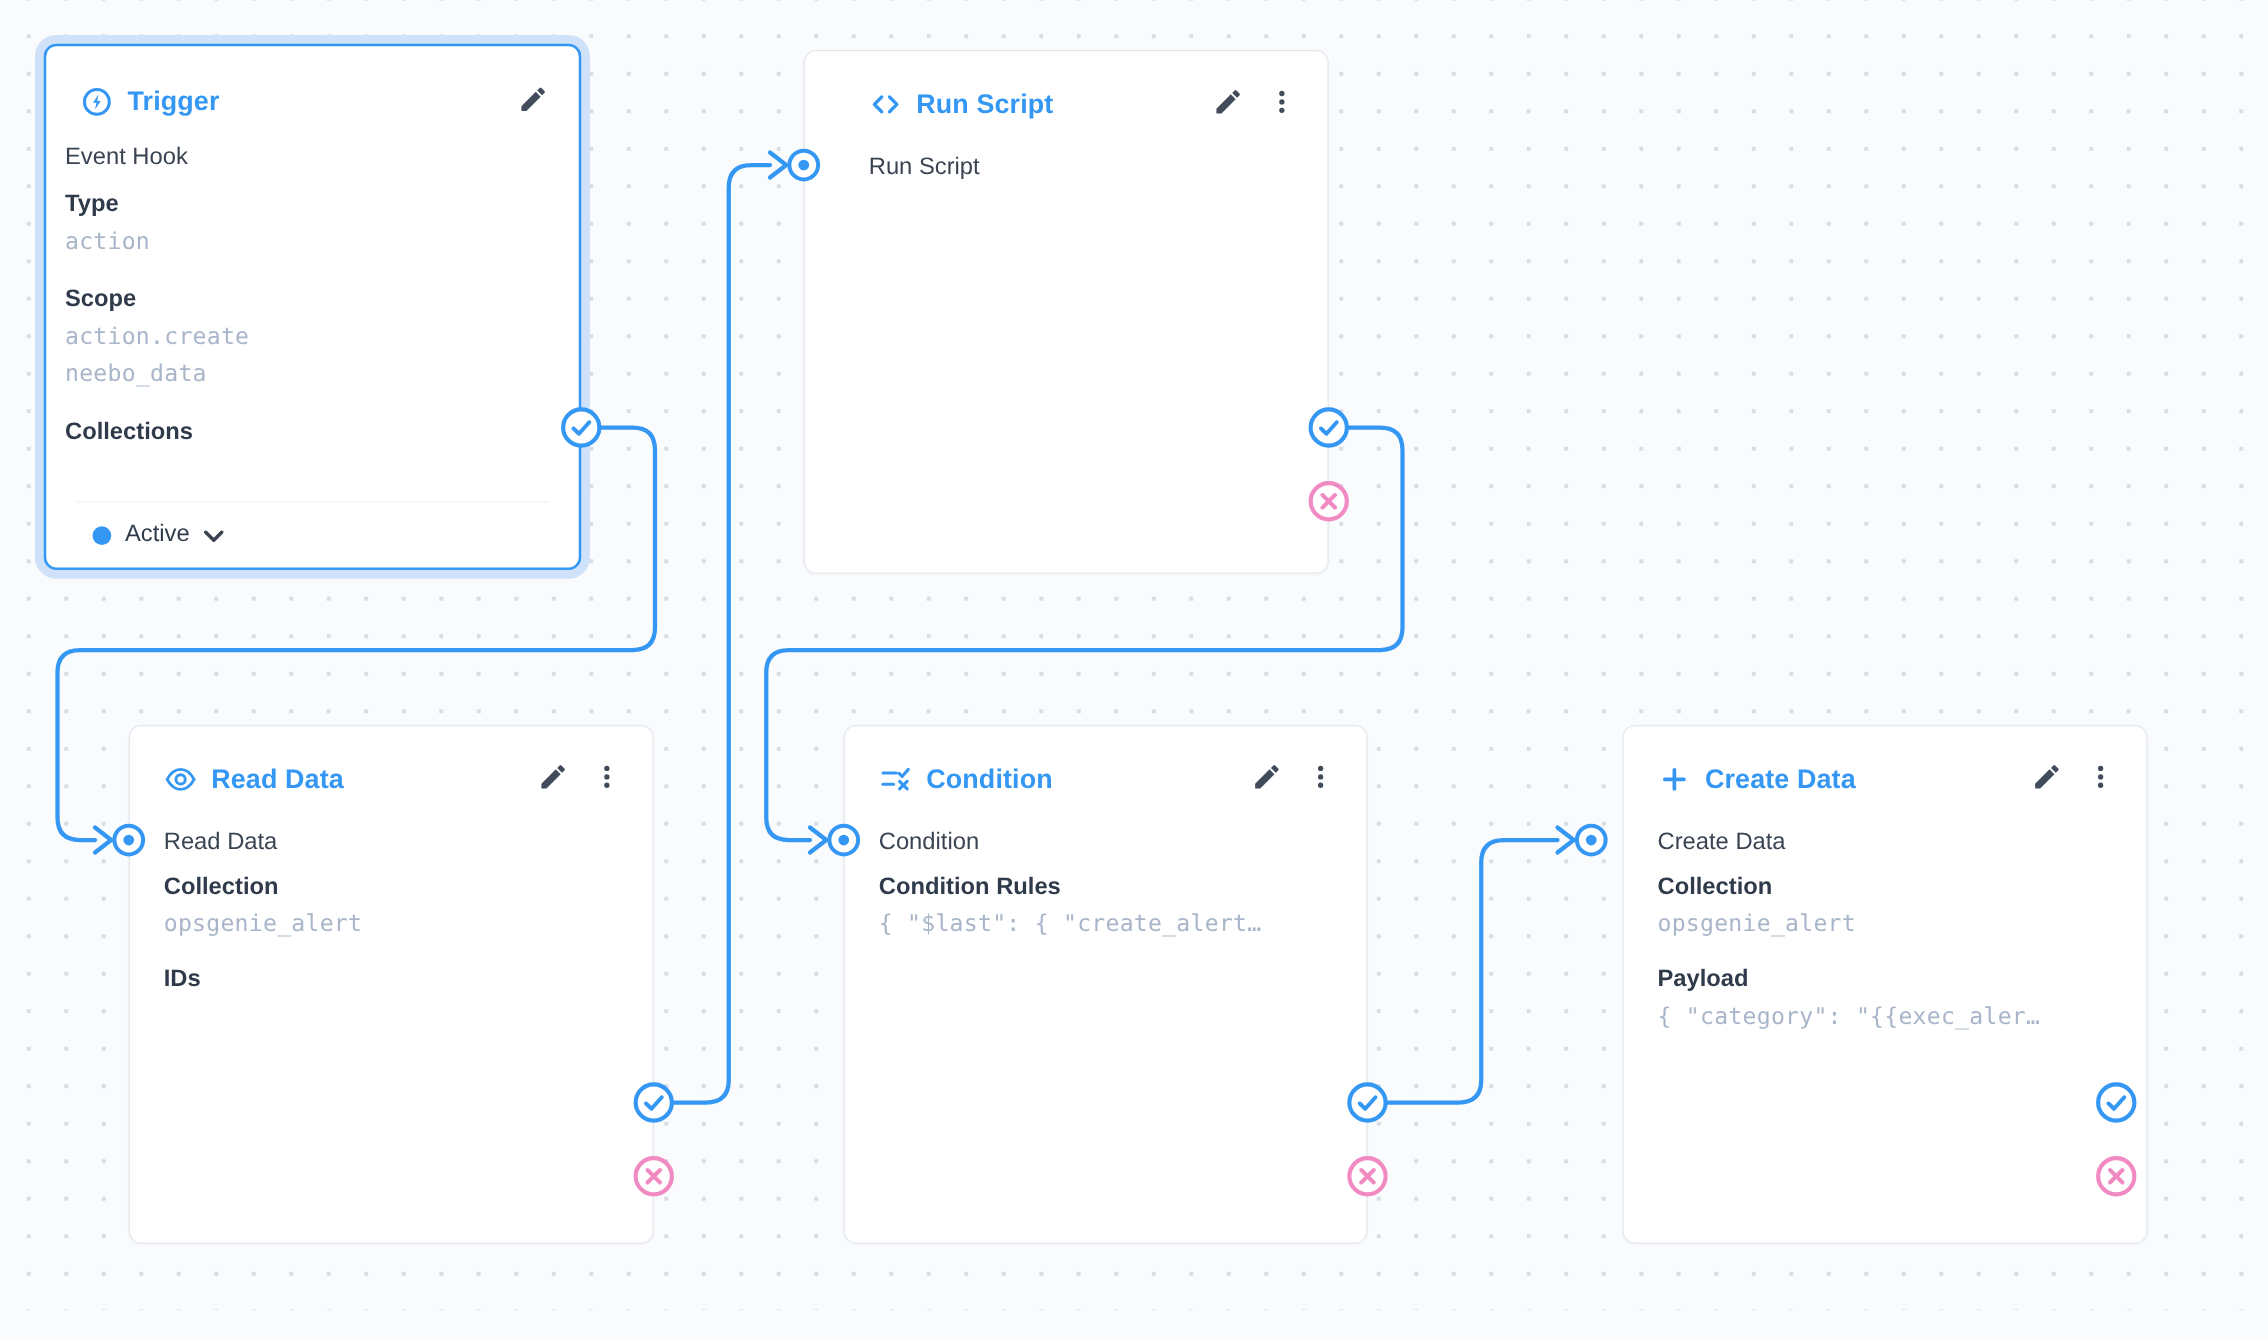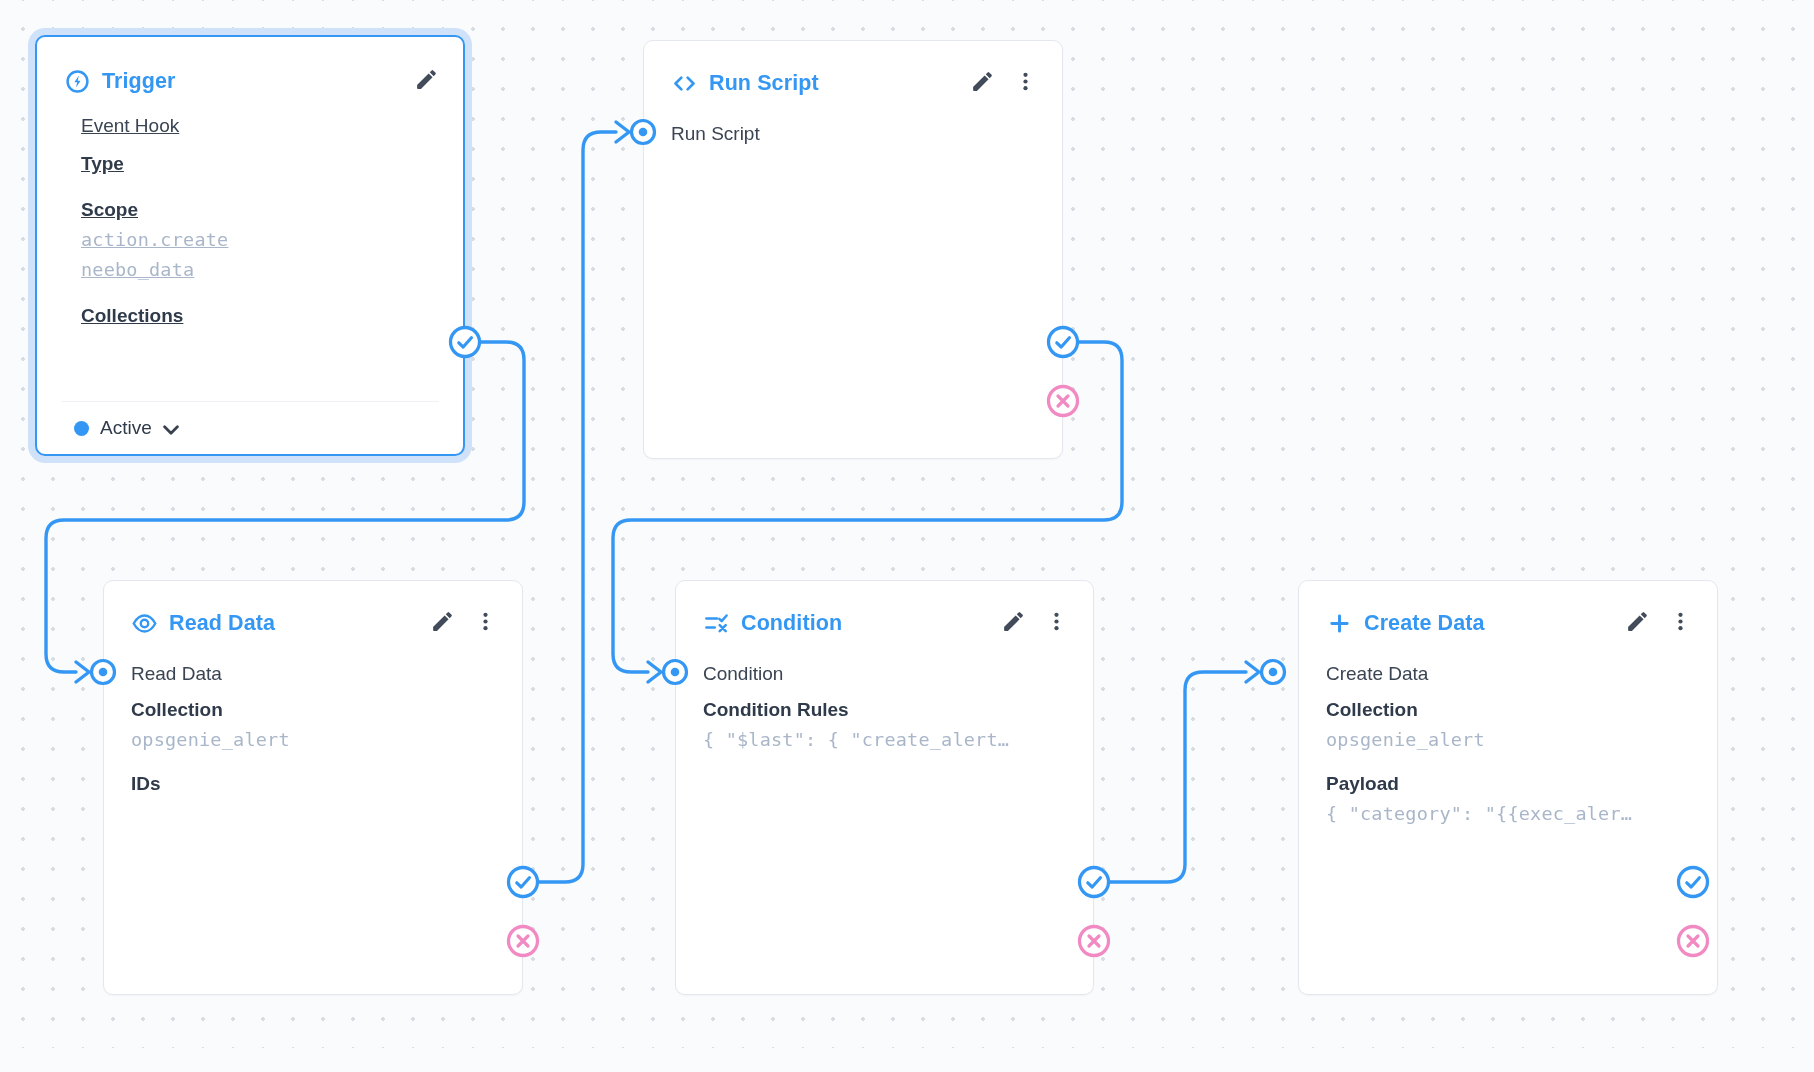--- a/index.html
+++ b/index.html
@@ -52,21 +52,21 @@
     margin:0 24px 0 27px;height:30px;line-height:30px;
     font-size:19px;color:#3a4452;white-space:nowrap;overflow:hidden;
   }
   .row.bold{font-weight:700;color:#2f3a4a;}
   .row.mono{
     font-family:"DejaVu Sans Mono","Liberation Mono",monospace;
     font-size:18.5px;color:#a9b6c9;letter-spacing:.2px;
   }
   .mt20{margin-top:20px;} .mt16{margin-top:16px;} .mt14{margin-top:14px;}
   .mt8{margin-top:8px;} .mt6{margin-top:6px;}
-  .trigger-body .row{margin-left:44px;text-decoration:underline;}
+  .trigger-body .row{margin-left:15px;}
   .divider{
     position:absolute;left:24px;right:24px;bottom:52px;height:1.5px;background:#eef1f5;
   }
   .status-row{
     position:absolute;left:0;right:12px;bottom:0;height:52px;
     display:flex;align-items:center;gap:11px;padding-left:37px;
     cursor:pointer;
   }
   .status-dot{width:15px;height:15px;border-radius:50%;background:#3397f3;flex:none;}
   .status-label{font-size:19px;font-weight:500;color:#2f3a4a;}
@@ -103,38 +103,39 @@
         <button class="icon-btn">
           <span><svg viewBox="0 0 24 24" width="25" height="25">
                 <path fill="#414b5a" d="M3 17.46V20.5c0 .28.22.5.5.5h3.04c.13 0 .26-.05.35-.15L17.81 9.94l-3.75-3.75L3.15 17.1c-.1.1-.15.22-.15.36zM20.71 7.04c.39-.39.39-1.02 0-1.41l-2.34-2.34a1 1 0 0 0-1.41 0l-1.83 1.83 3.75 3.75 1.83-1.83z"></path>
               </svg></span>
         </button>
       </span>
     </div>
     <div class="trigger-body">
       <div class="row mt14">Event Hook</div>
       <div class="row bold mt8">Type</div>
+      <div class="row mono">action</div>
       <div class="row bold mt16">Scope</div>
       <div class="row mono">action.create</div>
       <div class="row mono">neebo_data</div>
       <div class="row bold mt16">Collections</div>
     </div>
     <div class="divider"></div>
     <div class="status-row">
       <span class="status-dot"></span>
       <span class="status-label">Active</span>
       <span class="chev">
         <svg width="16" height="10" viewBox="0 0 15 9">
             <polyline points="1.5,1.5 7.5,7.5 13.5,1.5" fill="none" stroke="#39424e" stroke-width="2.6" stroke-linecap="round" stroke-linejoin="round"></polyline>
           </svg>
       </span>
     </div>
   </div>
 
-  <div class="node" style="left:643px;top:40px;width:420px;height:419px;">
+  <div class="node" style="left:643px;top:40px;width:420px;height:419px;padding-left:24px;">
     <div class="node-header">
       <span class="n-icon">
         <svg viewBox="0 0 24 24" width="27" height="27" fill="none" stroke="#3397f3" stroke-width="2.4" stroke-linecap="round" stroke-linejoin="round">
             <polyline points="9.2,6.8 4,12 9.2,17.2"></polyline>
             <polyline points="14.8,6.8 20,12 14.8,17.2"></polyline>
           </svg>
       </span>
       <span class="n-title">Run Script</span>
       <span class="hdr-actions">
         <button class="icon-btn">

